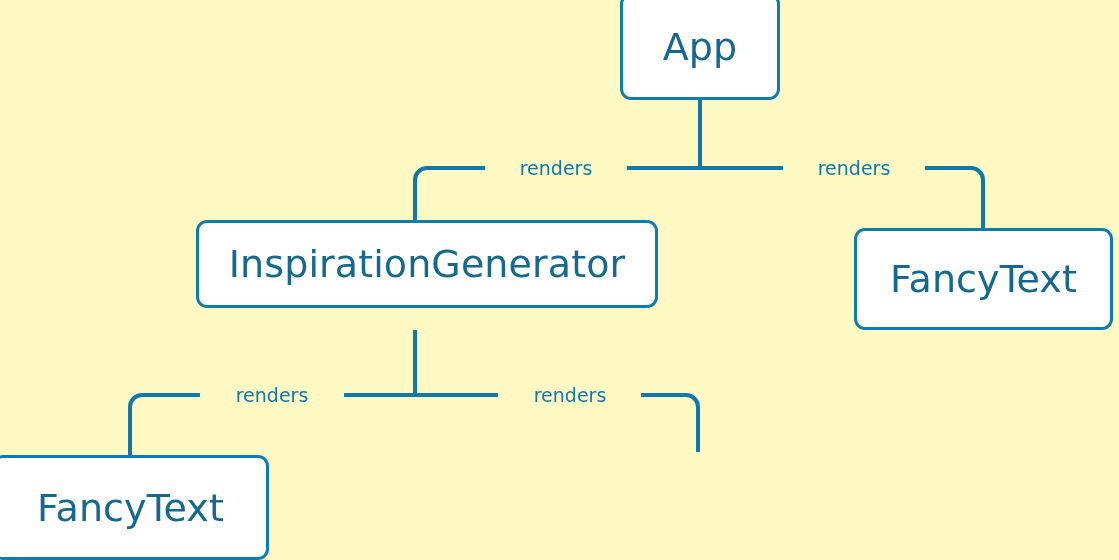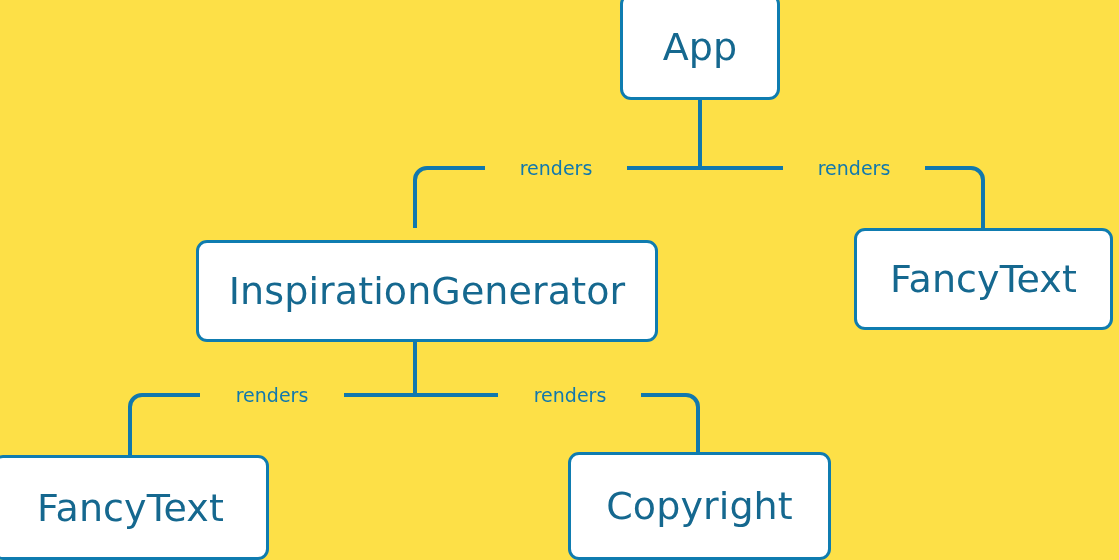--- a/index.html
+++ b/index.html
@@ -4,21 +4,21 @@
 <style>
   html, body {
     margin: 0;
     padding: 0;
     background: #4a7152;
   }
   #canvas {
     position: relative;
     width: 1119px;
     height: 560px;
-    background: #fde047;
+    background: #fef9c3;
     overflow: hidden;
     font-family: "DejaVu Sans", sans-serif;
   }
   #wires {
     position: absolute;
     left: 0;
     top: 0;
     width: 1119px;
     height: 560px;
     pointer-events: none;
@@ -48,21 +48,21 @@
     font-size: 19px;
     line-height: 1;
     font-weight: 500;
     white-space: nowrap;
     z-index: 3;
     transform: translate(-50%, -50%);
   }
 
   
   #node-app          { left: 620px; top: -7px;  width: 160px; height: 107px; }
-  #node-inspiration  { left: 196px; top: 240px; width: 462px; height: 102px; }
+  #node-inspiration  { left: 196px; top: 220px; width: 462px; height: 88px; }
   #node-fancytext-right { left: 854px; top: 228px; width: 259px; height: 102px; }
   #node-fancytext-left  { left: -8px; top: 455px; width: 277px; height: 105px; }
   #node-copyright    { left: 568px; top: 452px; width: 263px; height: 108px; }
 
   
   #label-app-inspiration { left: 556px; top: 168px; }
   #label-app-fancytext   { left: 854px; top: 168px; }
   #label-ig-fancytext    { left: 272px; top: 395px; }
   #label-ig-copyright    { left: 570px; top: 395px; }
 </style>
@@ -97,22 +97,19 @@
   </div>
 
   <div class="node" id="node-fancytext-right">
     <span class="node-label">FancyText</span>
   </div>
 
   <div class="node" id="node-fancytext-left">
     <span class="node-label">FancyText</span>
   </div>
 
-  <div class="node" id="node-copyright">
-    <span class="node-label">Copyright</span>
-  </div>
 
   <div class="edge-label" id="label-app-inspiration">renders</div>
   <div class="edge-label" id="label-app-fancytext">renders</div>
   <div class="edge-label" id="label-ig-fancytext">renders</div>
   <div class="edge-label" id="label-ig-copyright">renders</div>
 
 </div>
 
 </body></html>

